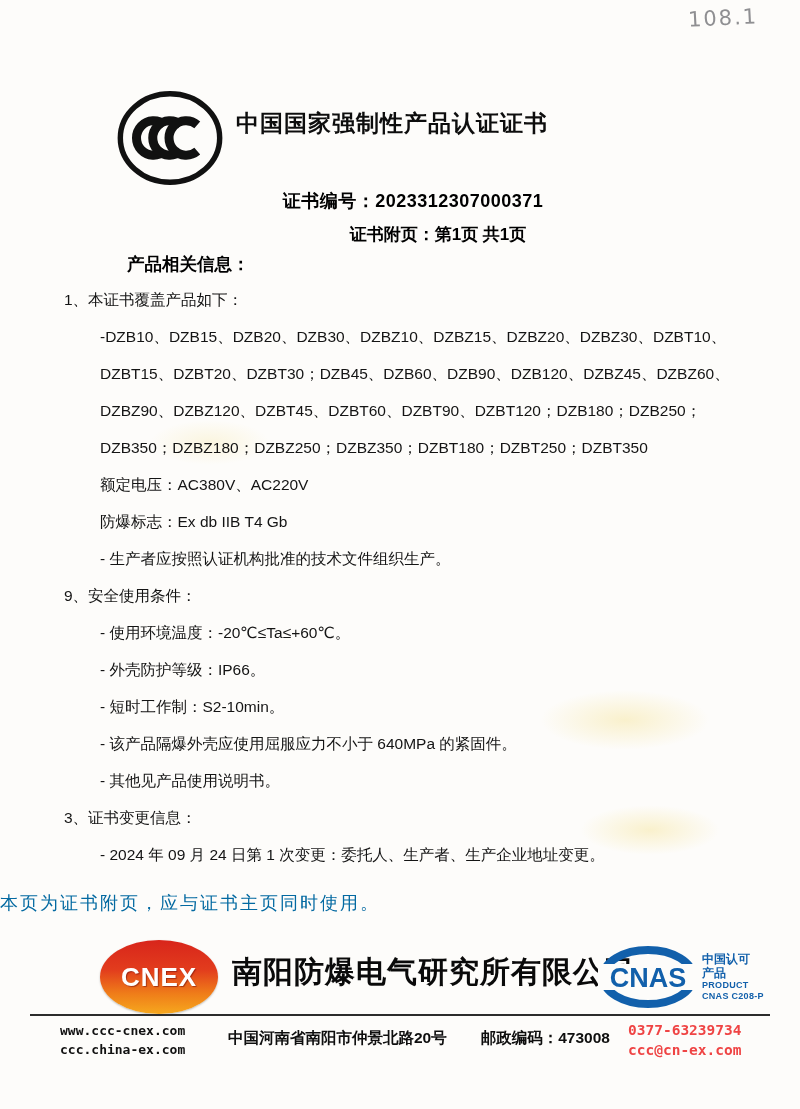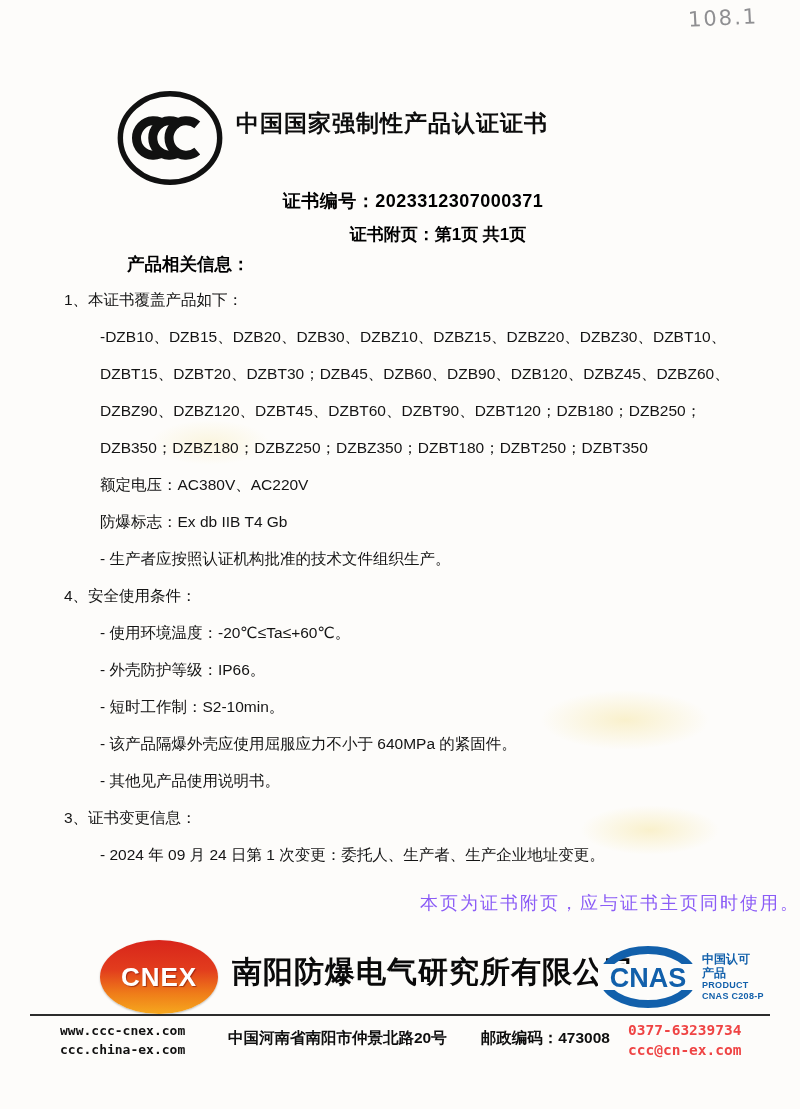--- a/index.html
+++ b/index.html
@@ -32,22 +32,22 @@
   .cert-line.pg{top:223px;font-size:17px;margin-left:25px;}
 
   .section-title{position:absolute;left:127px;top:252px;
     font-size:17.5px;font-weight:700;color:#000;}
 
   .body-lines{position:absolute;left:0;top:281px;width:800px;}
   .bline{height:37px;line-height:37px;font-size:15.5px;white-space:nowrap;color:#141414;}
   .bline.ind0{padding-left:64px;}
   .bline.ind1{padding-left:100px;}
 
-  .page-note{position:absolute;left:0;top:891px;width:800px;text-align:right;
-    font-size:18px;letter-spacing:2px;color:#8b5cf6;}
+  .page-note{position:absolute;left:0;top:891px;width:800px;text-align:left;
+    font-size:18px;letter-spacing:2px;color:#0369a1;}
 
   
   .cnex-logo{position:absolute;left:100px;top:940px;width:118px;height:74px;
     border-radius:50%;
     background:linear-gradient(180deg,#d8251b 0%,#e23c1d 40%,#ef7c19 72%,#f6a81e 100%);
     display:flex;align-items:center;justify-content:center;
     box-shadow:0 1px 2px rgba(0,0,0,.25);}
   .cnex-logo span{color:#fff;font-weight:800;font-size:26px;letter-spacing:1px;
     text-shadow:1px 1px 1px rgba(120,20,10,.6);}
   .company-name{position:absolute;left:232px;top:952px;width:360px;text-align:center;
@@ -102,21 +102,21 @@
 
   <div class="body-lines">
     <div class="bline ind0">1、本证书覆盖产品如下：</div>
     <div class="bline ind1">-DZB10、DZB15、DZB20、DZB30、DZBZ10、DZBZ15、DZBZ20、DZBZ30、DZBT10、</div>
     <div class="bline ind1">DZBT15、DZBT20、DZBT30；DZB45、DZB60、DZB90、DZB120、DZBZ45、DZBZ60、</div>
     <div class="bline ind1">DZBZ90、DZBZ120、DZBT45、DZBT60、DZBT90、DZBT120；DZB180；DZB250；</div>
     <div class="bline ind1">DZB350；DZBZ180；DZBZ250；DZBZ350；DZBT180；DZBT250；DZBT350</div>
     <div class="bline ind1">额定电压：AC380V、AC220V</div>
     <div class="bline ind1">防爆标志：Ex db IIB T4 Gb</div>
     <div class="bline ind1">- 生产者应按照认证机构批准的技术文件组织生产。</div>
-    <div class="bline ind0">4、安全使用条件：</div>
+    <div class="bline ind0">9、安全使用条件：</div>
     <div class="bline ind1">- 使用环境温度：-20℃≤Ta≤+60℃。</div>
     <div class="bline ind1">- 外壳防护等级：IP66。</div>
     <div class="bline ind1">- 短时工作制：S2-10min。</div>
     <div class="bline ind1">- 该产品隔爆外壳应使用屈服应力不小于 640MPa 的紧固件。</div>
     <div class="bline ind1">- 其他见产品使用说明书。</div>
     <div class="bline ind0">3、证书变更信息：</div>
     <div class="bline ind1">- 2024 年 09 月 24 日第 1 次变更：委托人、生产者、生产企业地址变更。</div>
   </div>
 
   <div class="page-note">本页为证书附页，应与证书主页同时使用。</div>

